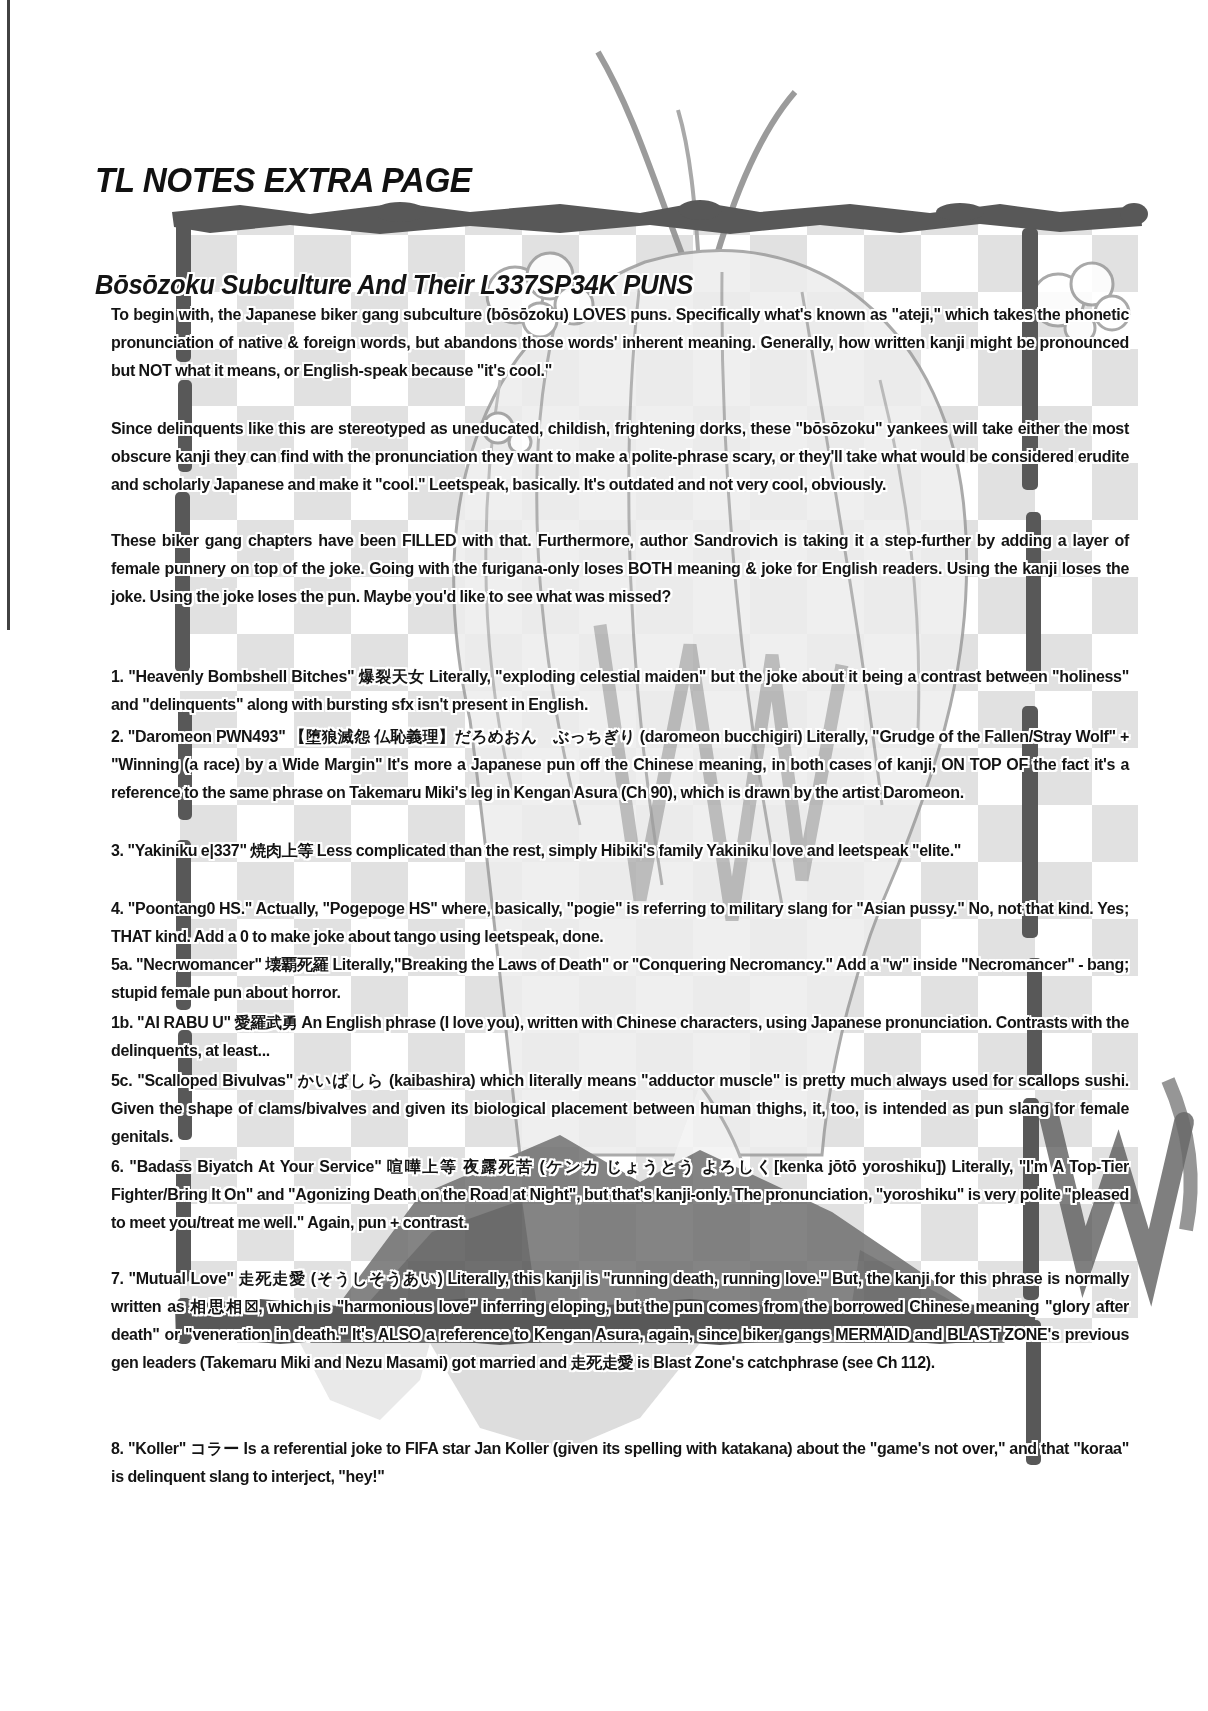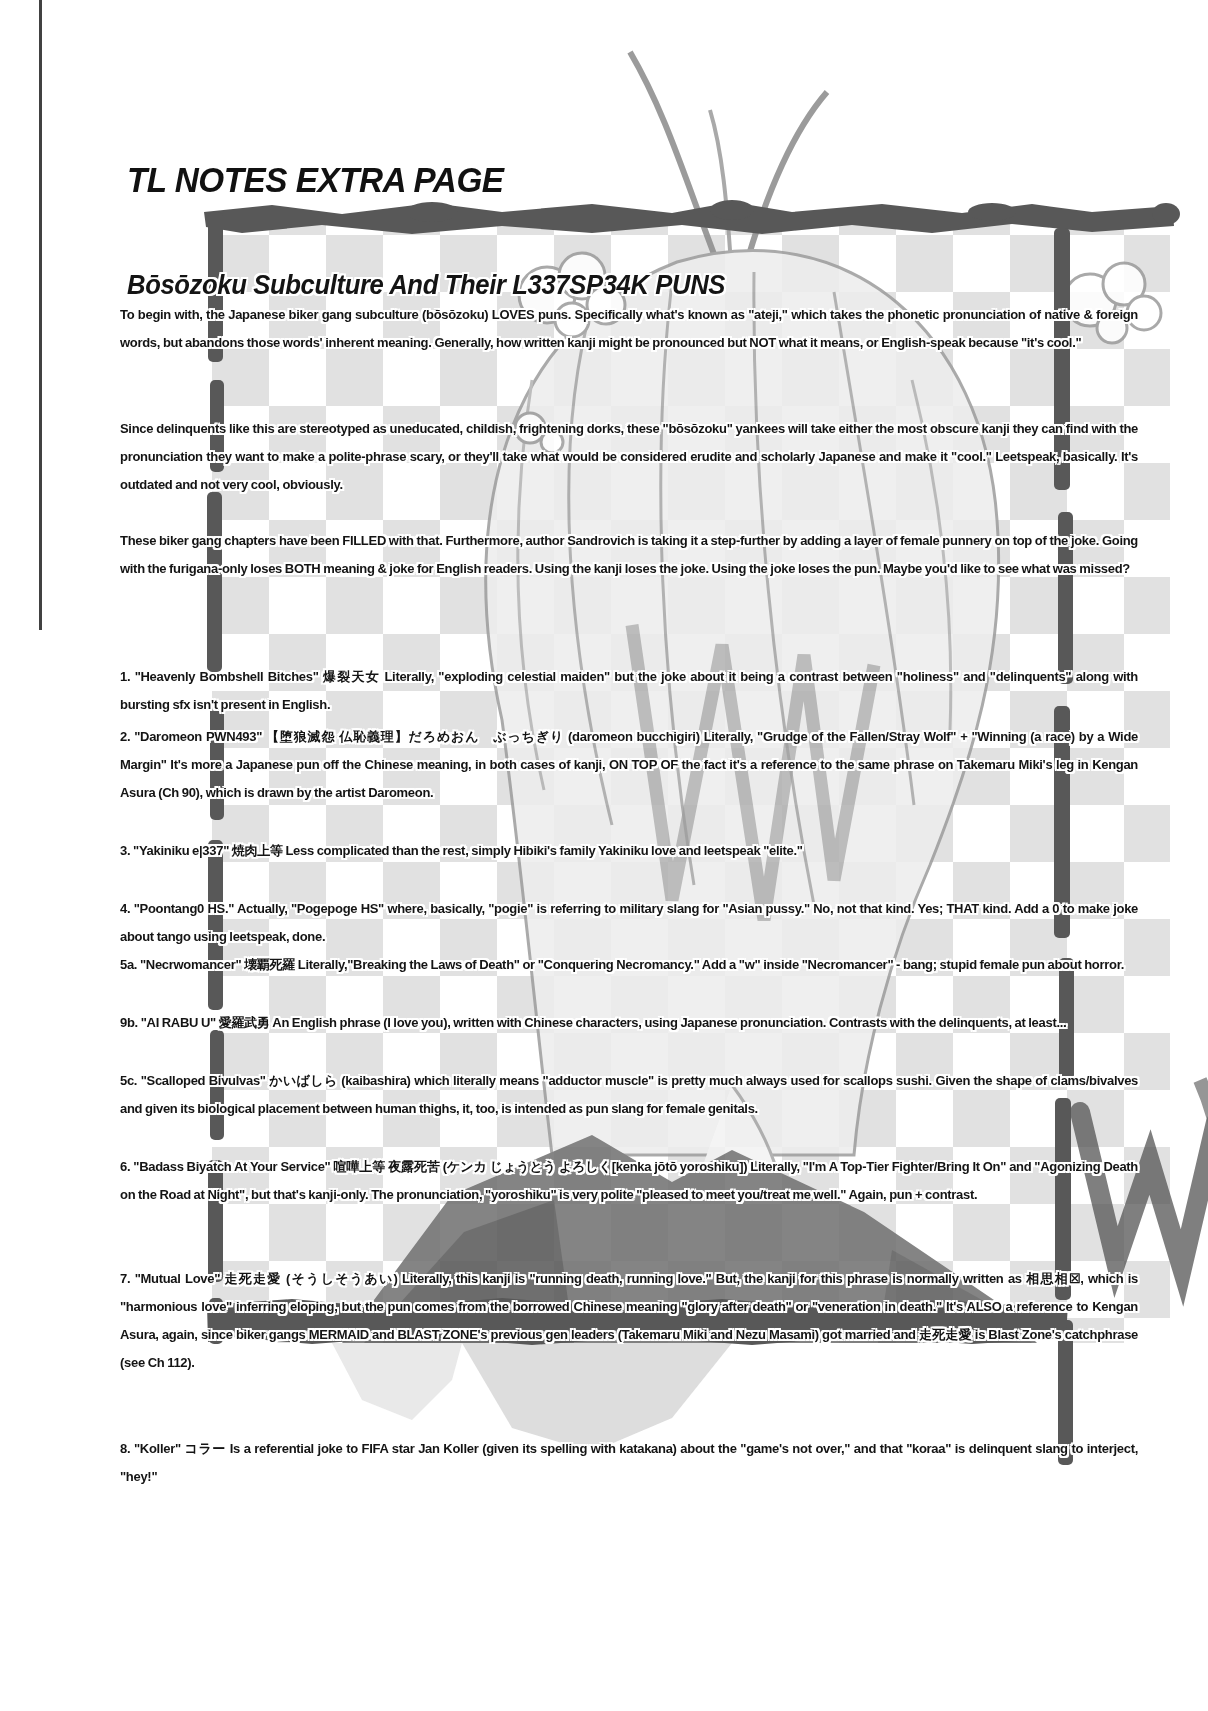--- a/index.html
+++ b/index.html
@@ -1,18 +1,18 @@
 <!DOCTYPE html>
 <html><head>
 <meta charset="utf-8">
 <style>
   html,body{margin:0;padding:0;background:#ffffff;}
   body{width:1208px;height:1711px;position:relative;overflow:hidden;
        font-family:"Liberation Sans",sans-serif;}
-  .page{position:absolute;inset:0;margin-left:32px;}
+  .page{position:absolute;inset:0;}
   svg.art{position:absolute;left:0;top:0;z-index:0;}
   .content{position:absolute;left:0;top:0;width:1208px;height:1711px;z-index:1;}
 
   .outlined{
     color:#141414;
     text-shadow:
       -2px -2px 0 #fff, 2px -2px 0 #fff, -2px 2px 0 #fff, 2px 2px 0 #fff,
       -2px 0 0 #fff, 2px 0 0 #fff, 0 -2px 0 #fff, 0 2px 0 #fff,
       -1px -2px 0 #fff, 1px 2px 0 #fff, -2px 1px 0 #fff, 2px -1px 0 #fff;
   }
@@ -23,22 +23,22 @@
     letter-spacing:-0.5px;color:#111;
     transform:scaleX(0.95);transform-origin:left center;white-space:nowrap;
   }
   h2.subtitle{
     position:absolute;left:95px;top:268px;margin:0;
     font-size:27px;line-height:34px;font-weight:700;font-style:italic;
     letter-spacing:-0.4px;
     transform:scaleX(0.95);transform-origin:left center;white-space:nowrap;
   }
   p.body-block{
-    position:absolute;left:88px;width:1018px;margin:0;
-    font-size:13px;line-height:28px;font-weight:700;
+    position:absolute;left:111px;width:1018px;margin:0;
+    font-size:16px;line-height:28px;font-weight:700;
     letter-spacing:-0.3px;word-spacing:-0.5px;
     text-align:justify;
   }
   p.body-block .lbl{font-weight:700;}
 </style>
 </head>
 <body>
 
 <div class="page">
 
@@ -147,21 +147,21 @@
     <p class="body-block outlined" style="top:663px"><span class="lbl">1.</span> <span>"Heavenly Bombshell Bitches" 爆裂天女 Literally, "exploding celestial maiden" but the joke about it being a contrast between "holiness" and "delinquents" along with bursting sfx isn't present in English.</span></p>
 
     <p class="body-block outlined" style="top:723px"><span class="lbl">2.</span> <span>"Daromeon PWN493" 【堕狼滅怨 仏恥義理】だろめおん　ぶっちぎり (daromeon bucchigiri) Literally, "Grudge of the Fallen/Stray Wolf" + "Winning (a race) by a Wide Margin" It's more a Japanese pun off the Chinese meaning, in both cases of kanji, ON TOP OF the fact it's a reference to the same phrase on Takemaru Miki's leg in Kengan Asura (Ch 90), which is drawn by the artist Daromeon.</span></p>
 
     <p class="body-block outlined" style="top:837px"><span class="lbl">3.</span> <span>"Yakiniku e|337" 焼肉上等 Less complicated than the rest, simply Hibiki's family Yakiniku love and leetspeak "elite."</span></p>
 
     <p class="body-block outlined" style="top:895px"><span class="lbl">4.</span> <span>"Poontang0 HS." Actually, "Pogepoge HS" where, basically, "pogie" is referring to military slang for "Asian pussy." No, not that kind. Yes; THAT kind. Add a 0 to make joke about tango using leetspeak, done.</span></p>
 
     <p class="body-block outlined" style="top:951px"><span class="lbl">5a.</span> <span>"Necrwomancer" 壊覇死羅 Literally,"Breaking the Laws of Death" or "Conquering Necromancy." Add a "w" inside "Necromancer" - bang; stupid female pun about horror.</span></p>
 
-    <p class="body-block outlined" style="top:1009px"><span class="lbl">9b.</span> <span>"AI RABU U" 愛羅武勇 An English phrase (I love you), written with Chinese characters, using Japanese pronunciation. Contrasts with the delinquents, at least...</span></p>
+    <p class="body-block outlined" style="top:1009px"><span class="lbl">1b.</span> <span>"AI RABU U" 愛羅武勇 An English phrase (I love you), written with Chinese characters, using Japanese pronunciation. Contrasts with the delinquents, at least...</span></p>
 
     <p class="body-block outlined" style="top:1067px"><span class="lbl">5c.</span> <span>"Scalloped Bivulvas" かいばしら (kaibashira) which literally means "adductor muscle" is pretty much always used for scallops sushi. Given the shape of clams/bivalves and given its biological placement between human thighs, it, too, is intended as pun slang for female genitals.</span></p>
 
     <p class="body-block outlined" style="top:1153px"><span class="lbl">6.</span> <span>"Badass Biyatch At Your Service" 喧嘩上等 夜露死苦 (ケンカ じょうとう よろしく[kenka jōtō yoroshiku]) Literally, "I'm A Top-Tier Fighter/Bring It On" and "Agonizing Death on the Road at Night", but that's kanji-only. The pronunciation, "yoroshiku" is very polite "pleased to meet you/treat me well." Again, pun + contrast.</span></p>
 
     <p class="body-block outlined" style="top:1265px"><span class="lbl">7.</span> <span>"Mutual Love" 走死走愛 (そうしそうあい) Literally, this kanji is "running death, running love." But, the kanji for this phrase is normally written as 相思相☒, which is "harmonious love" inferring eloping, but the pun comes from the borrowed Chinese meaning "glory after death" or "veneration in death." It's ALSO a reference to Kengan Asura, again, since biker gangs MERMAID and BLAST ZONE's previous gen leaders (Takemaru Miki and Nezu Masami) got married and 走死走愛 is Blast Zone's catchphrase (see Ch 112).</span></p>
 
     <p class="body-block outlined" style="top:1435px"><span class="lbl">8.</span> <span>"Koller" コラー Is a referential joke to FIFA star Jan Koller (given its spelling with katakana) about the "game's not over," and that "koraa" is delinquent slang to interject, "hey!"</span></p>
 
 

